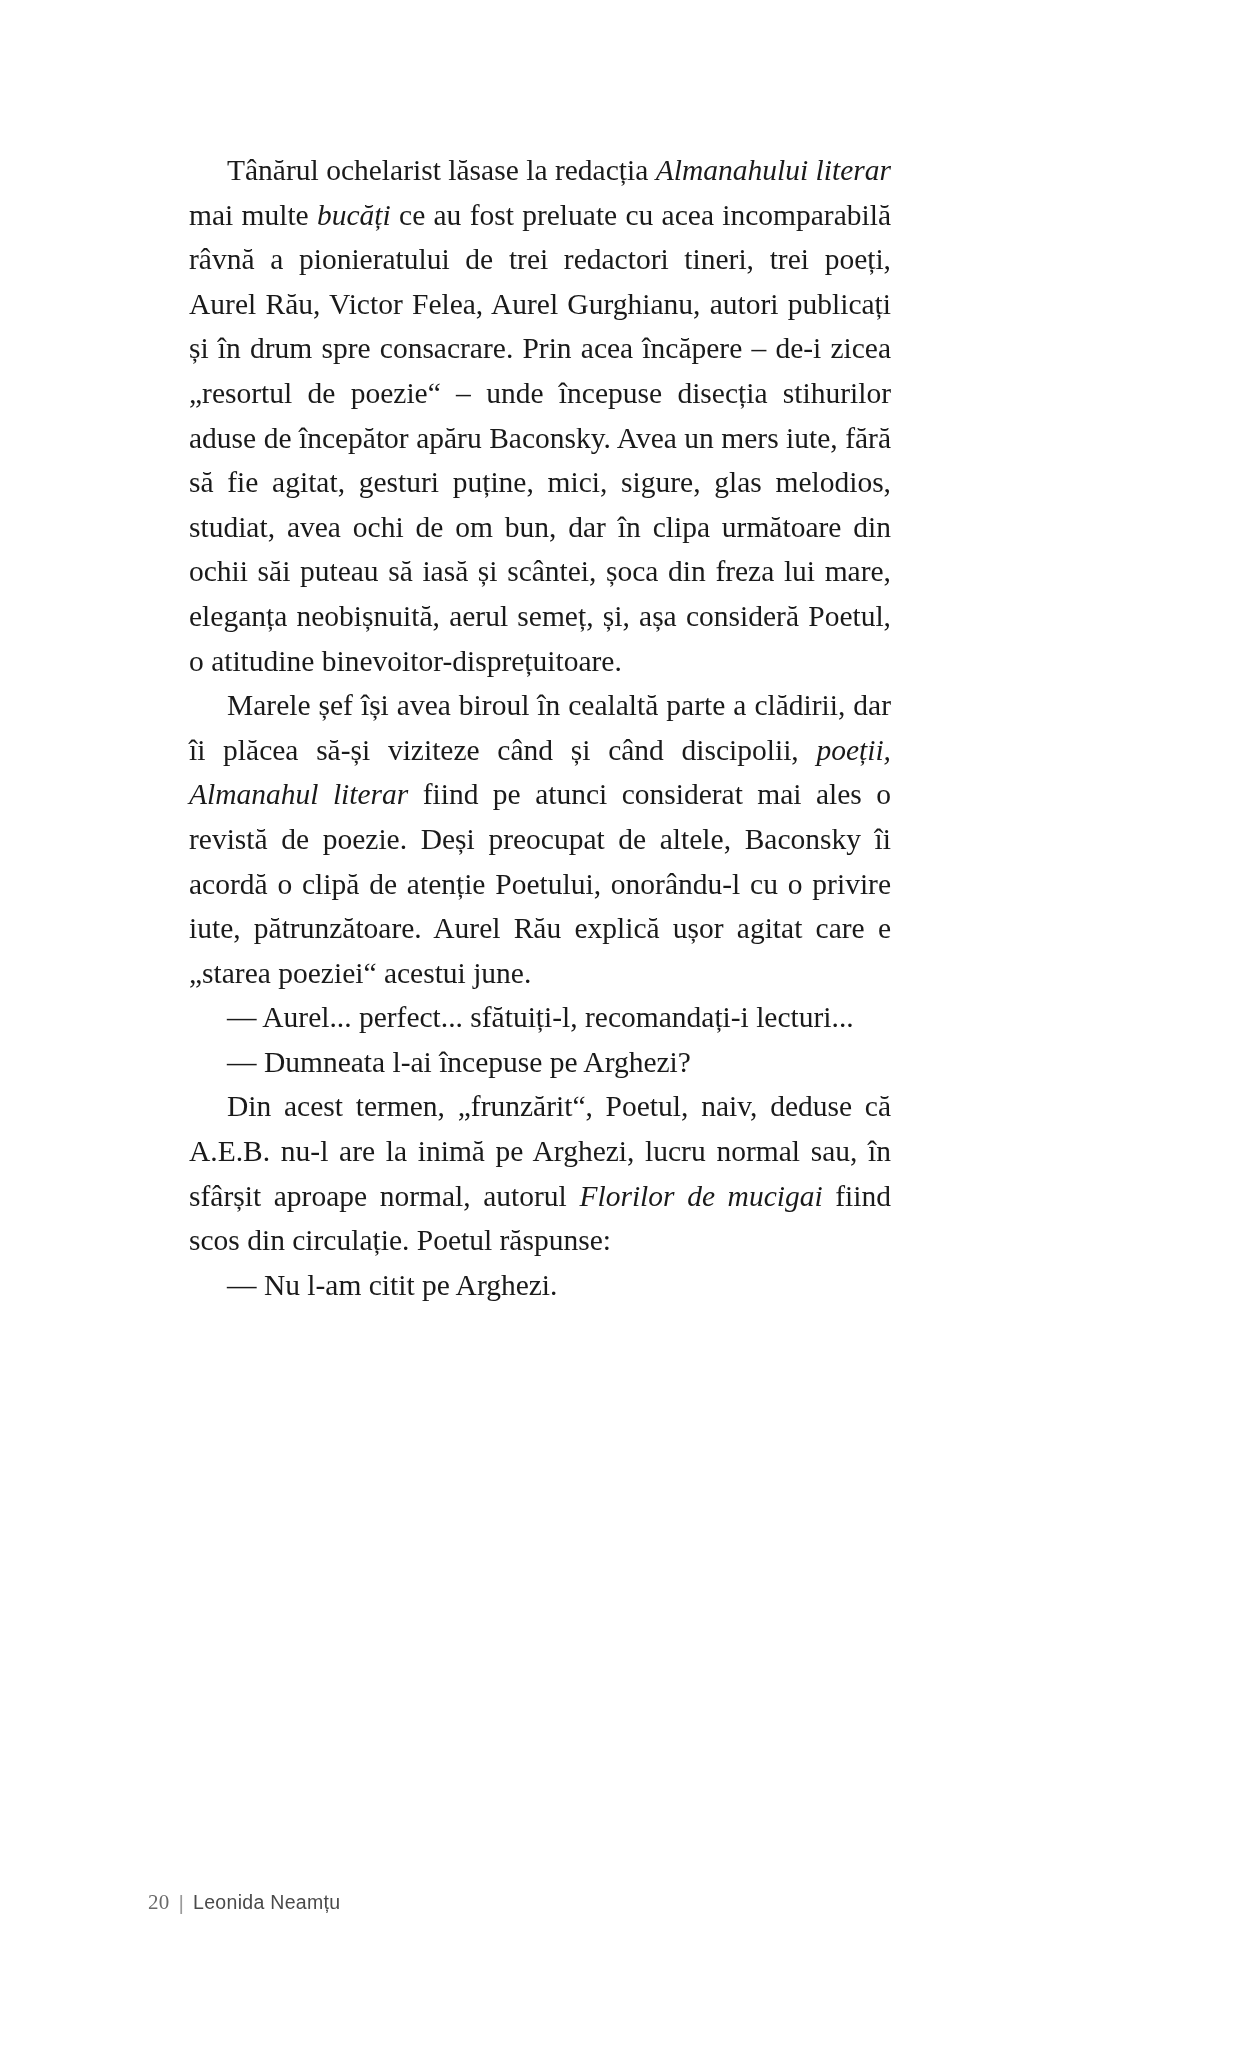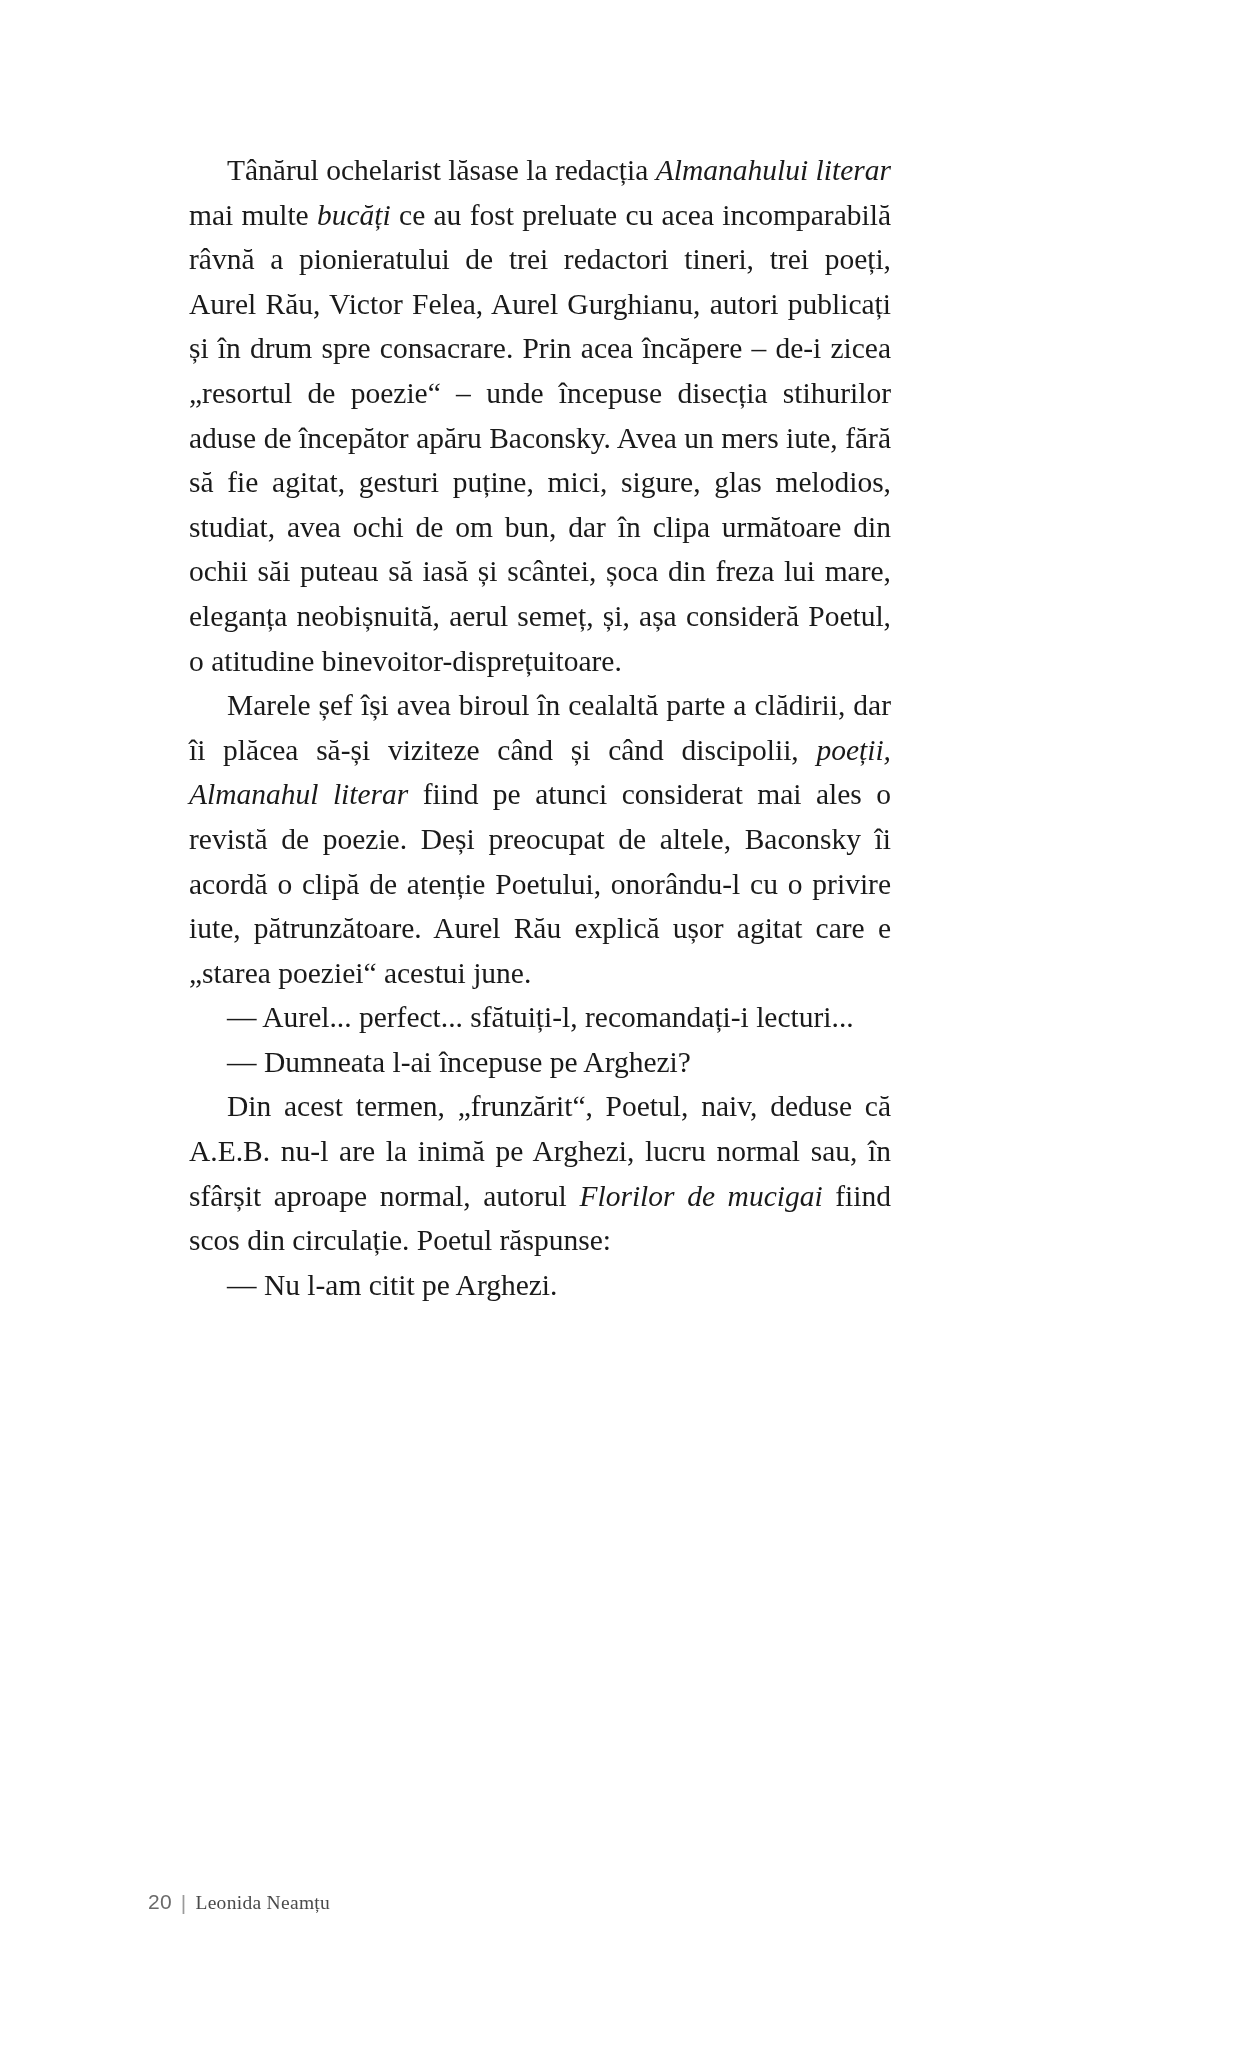--- a/index.html
+++ b/index.html
@@ -45,31 +45,31 @@
     width: 702px;
     font-family: "Liberation Sans", "DejaVu Sans", sans-serif;
     font-size: 19px;
     color: #585858;
     display: flex;
     align-items: baseline;
     gap: 9px;
     letter-spacing: 0.2px;
   }
   .footer .pageno {
-    font-family: Liberation Sans, sans-serif;
+    font-family: Liberation Serif, serif;
     font-size: 21px;
     color: #6a6a6a;
   }
   .footer .sep {
     color: #9a9a9a;
     font-size: 21px;
     transform: translateY(1px);
   }
   .footer .author {
-    font-family: Liberation Serif, serif;
+    font-family: Liberation Sans, sans-serif;
     font-size: 19.5px;
     color: #4a4a4a;
     letter-spacing: 0.3px;
   }
 </style>
 </head>
 <body>
 
 <div class="page">
 

